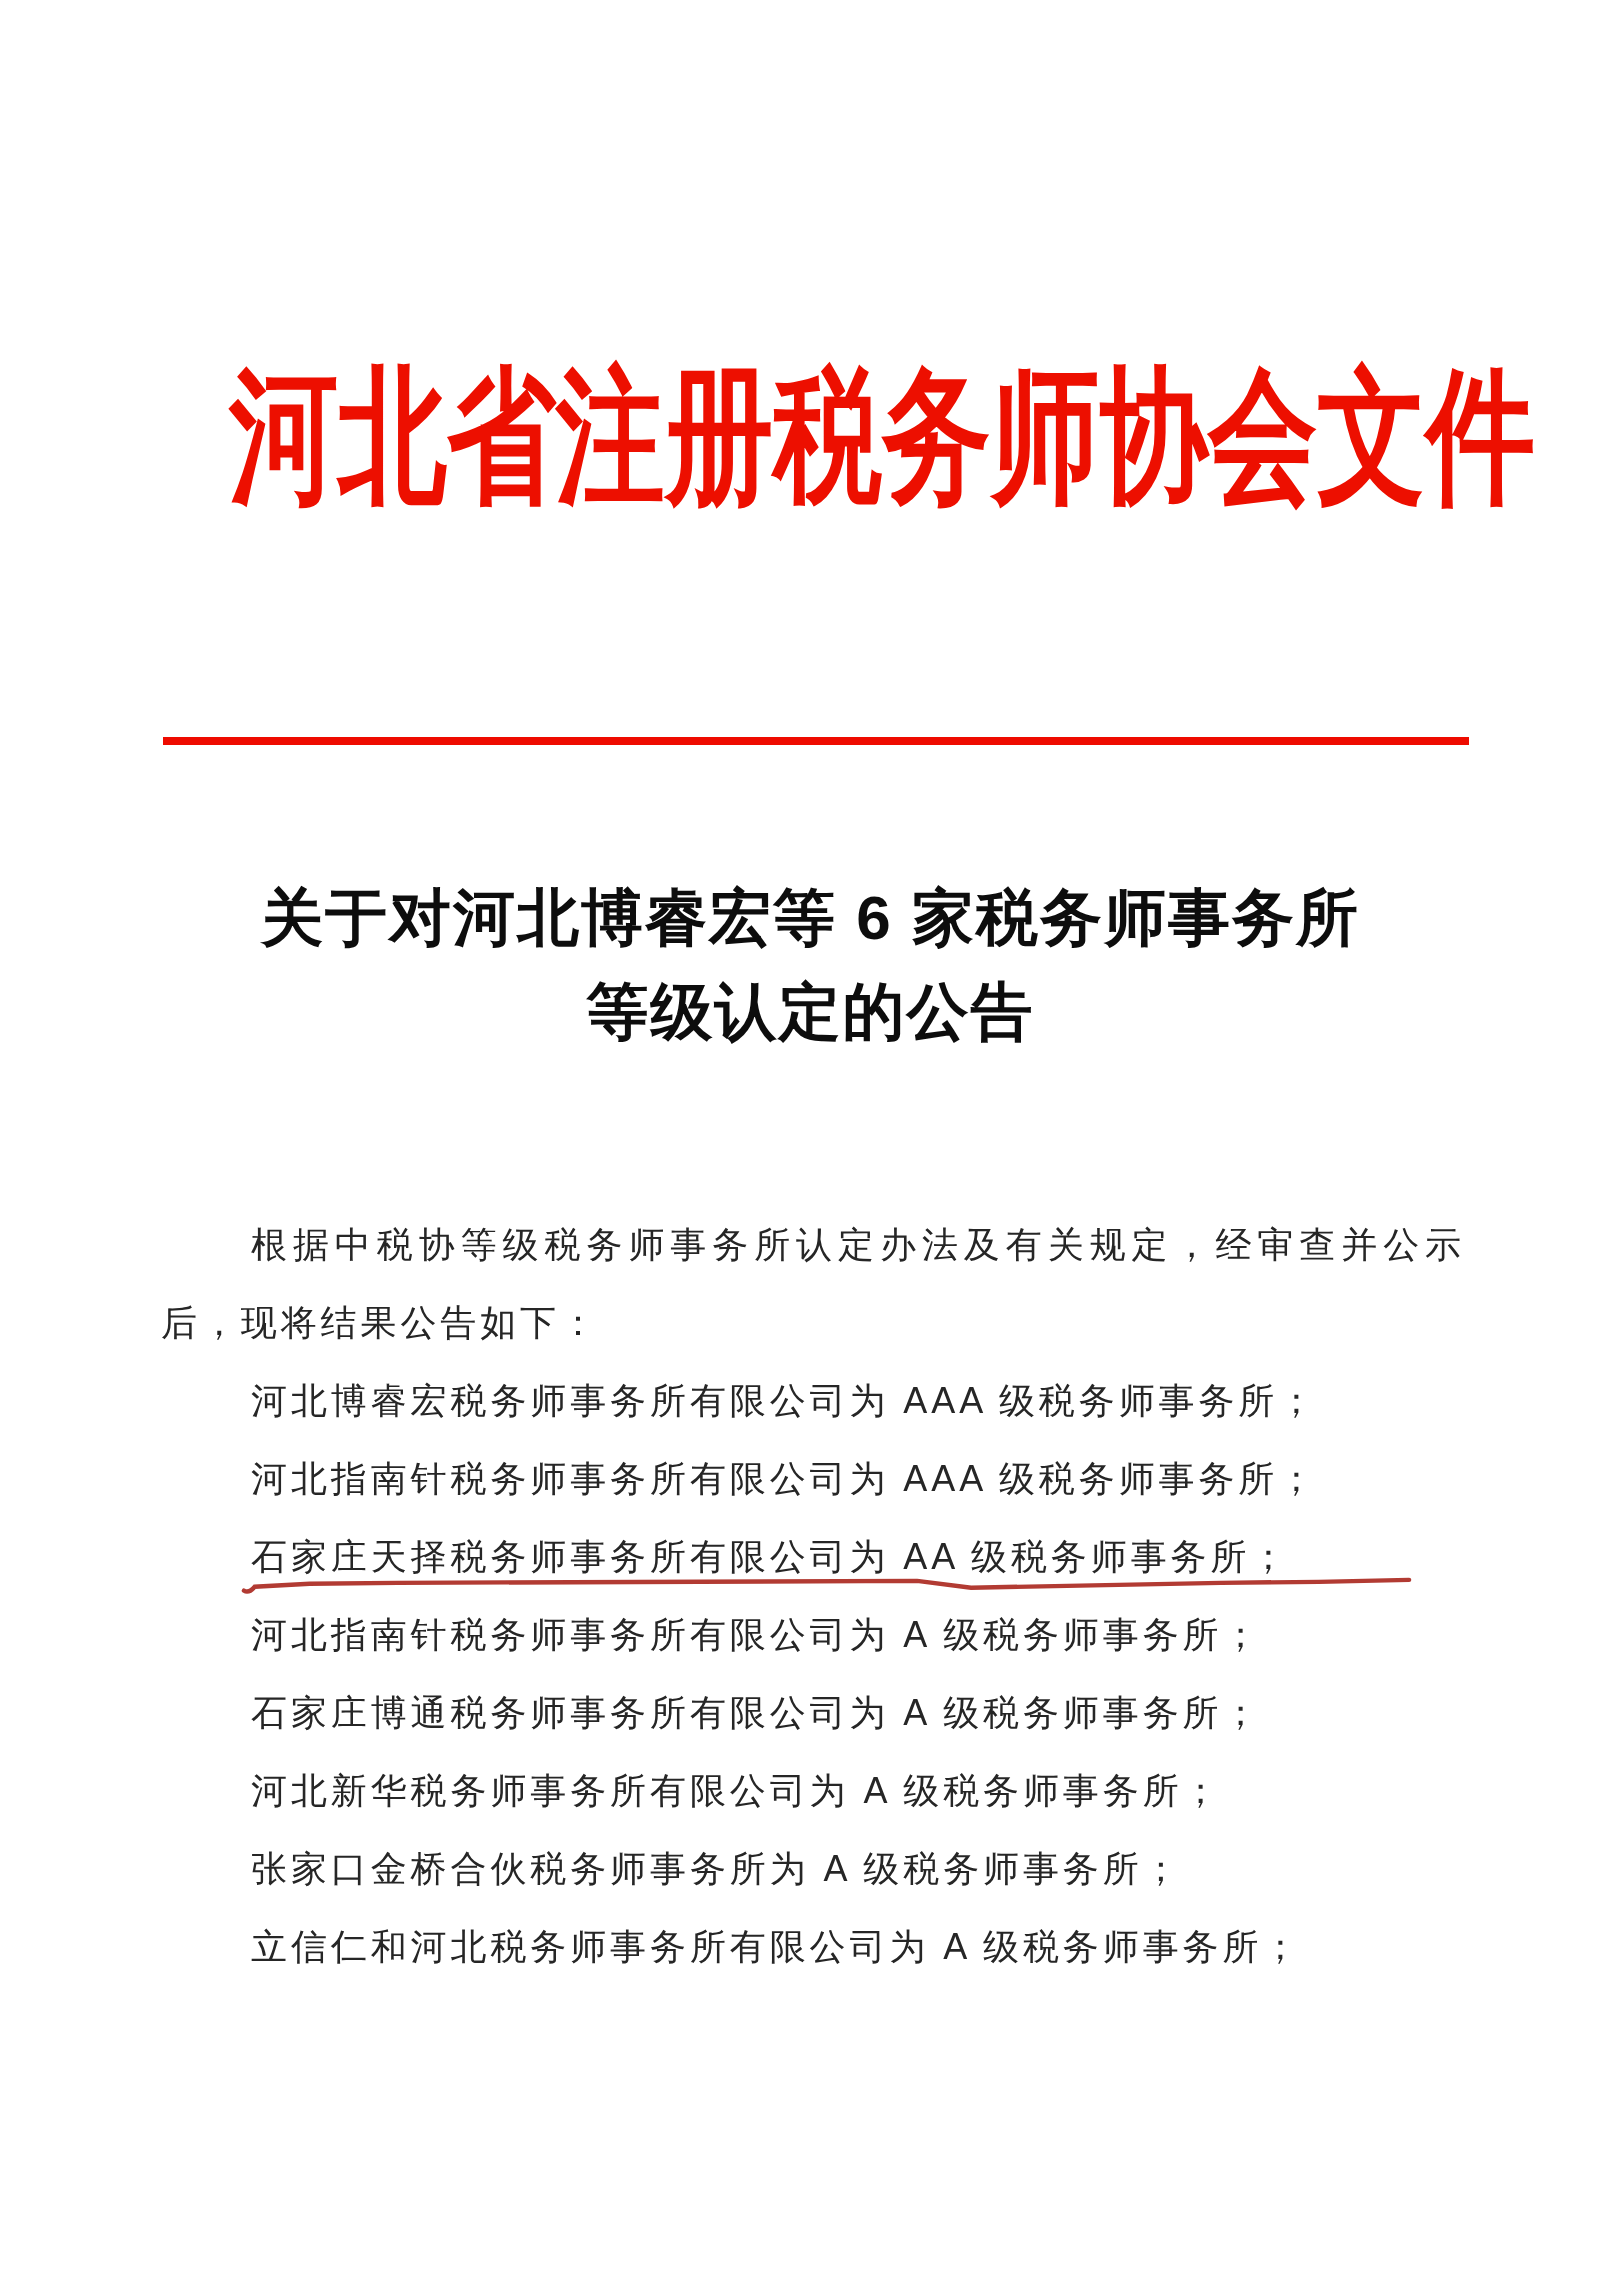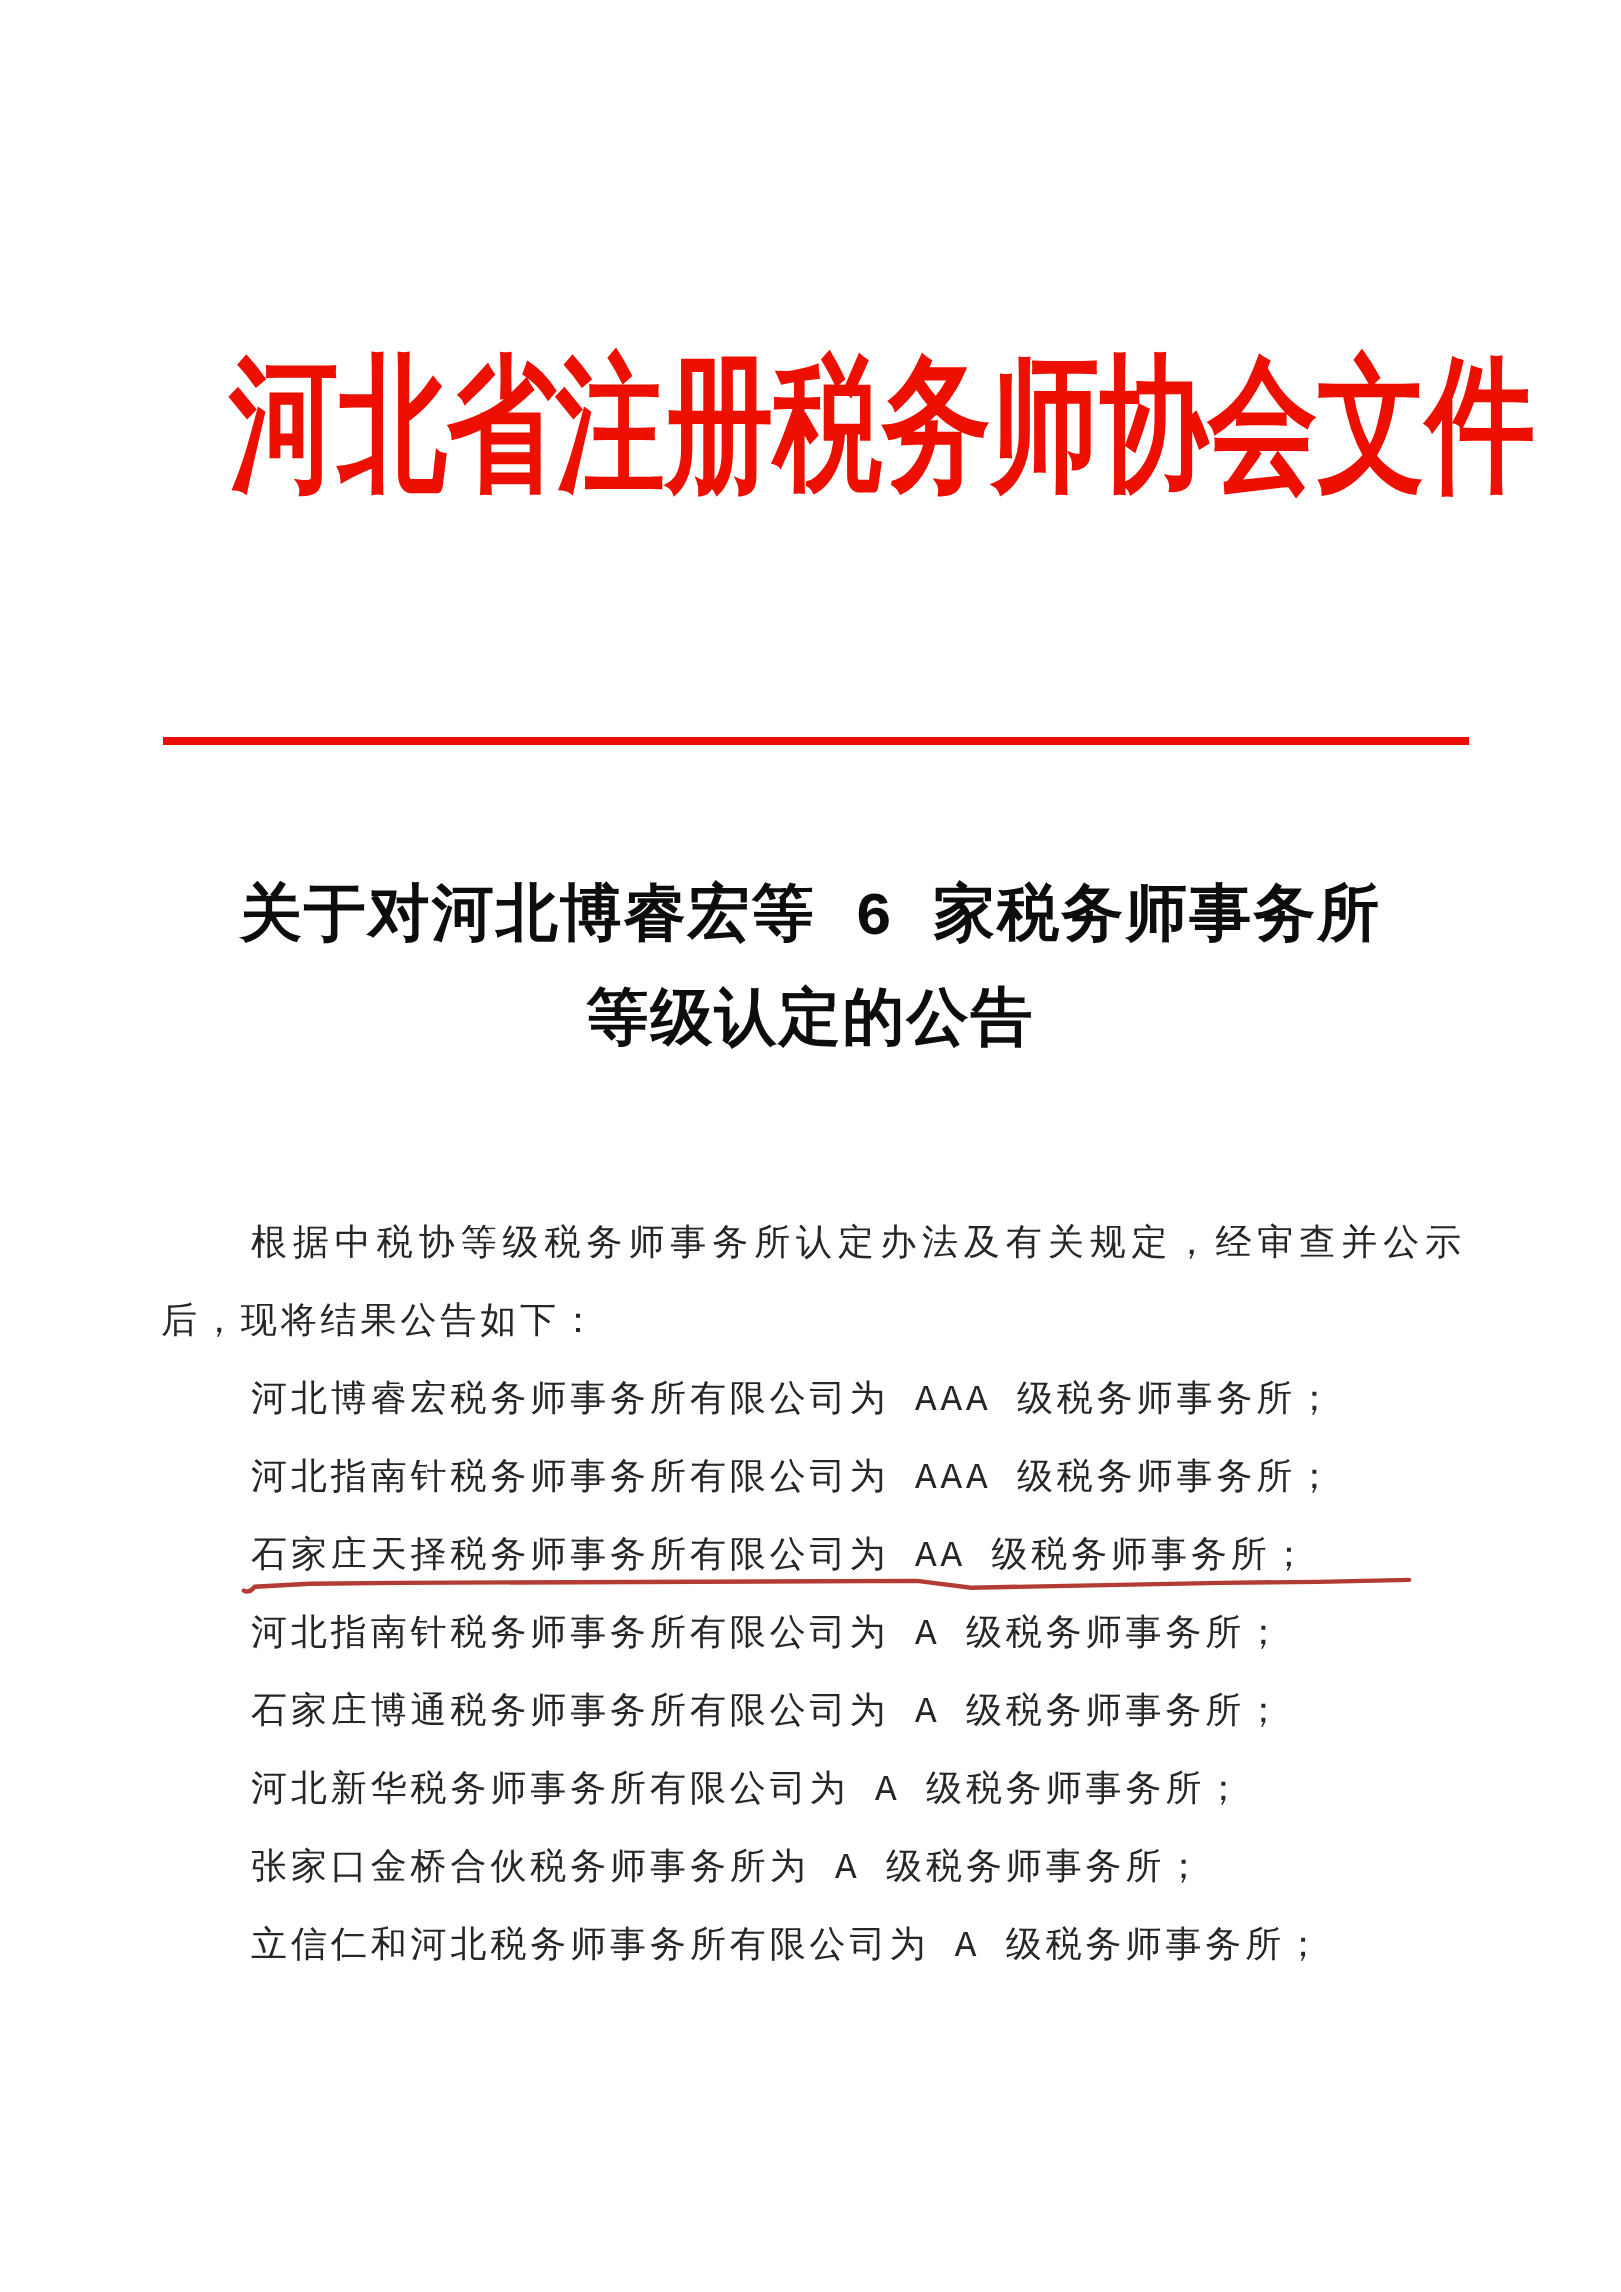--- a/index.html
+++ b/index.html
@@ -8,21 +8,21 @@
     padding: 0;
     background: #ffffff;
   }
   .page {
     position: relative;
     width: 1621px;
     height: 2188px;
     margin: 0 auto;
     background: #ffffff;
     overflow: hidden;
-    font-family: Liberation Mono, monospace;
+    font-family: Liberation Sans, sans-serif;
   }
 
   
   .red-header {
     position: absolute;
     top: 359px;
     left: 0;
     width: 100%;
     text-align: center;
     white-space: nowrap;
@@ -71,21 +71,21 @@
     color: #0d0d0d;
     font-weight: bold;
   }
   .doc-title .title-line {
     font-size: 62px;
     line-height: 65px;
     letter-spacing: 2px;
     white-space: nowrap;
   }
   .doc-title .title-line + .title-line {
-    margin-top: 39px;
+    margin-top: 29px;
   }
 
   
   .body-text {
     position: absolute;
     top: 1206px;
     left: 161px;
     width: 1304px;
     font-size: 36px;
     line-height: 78px;

